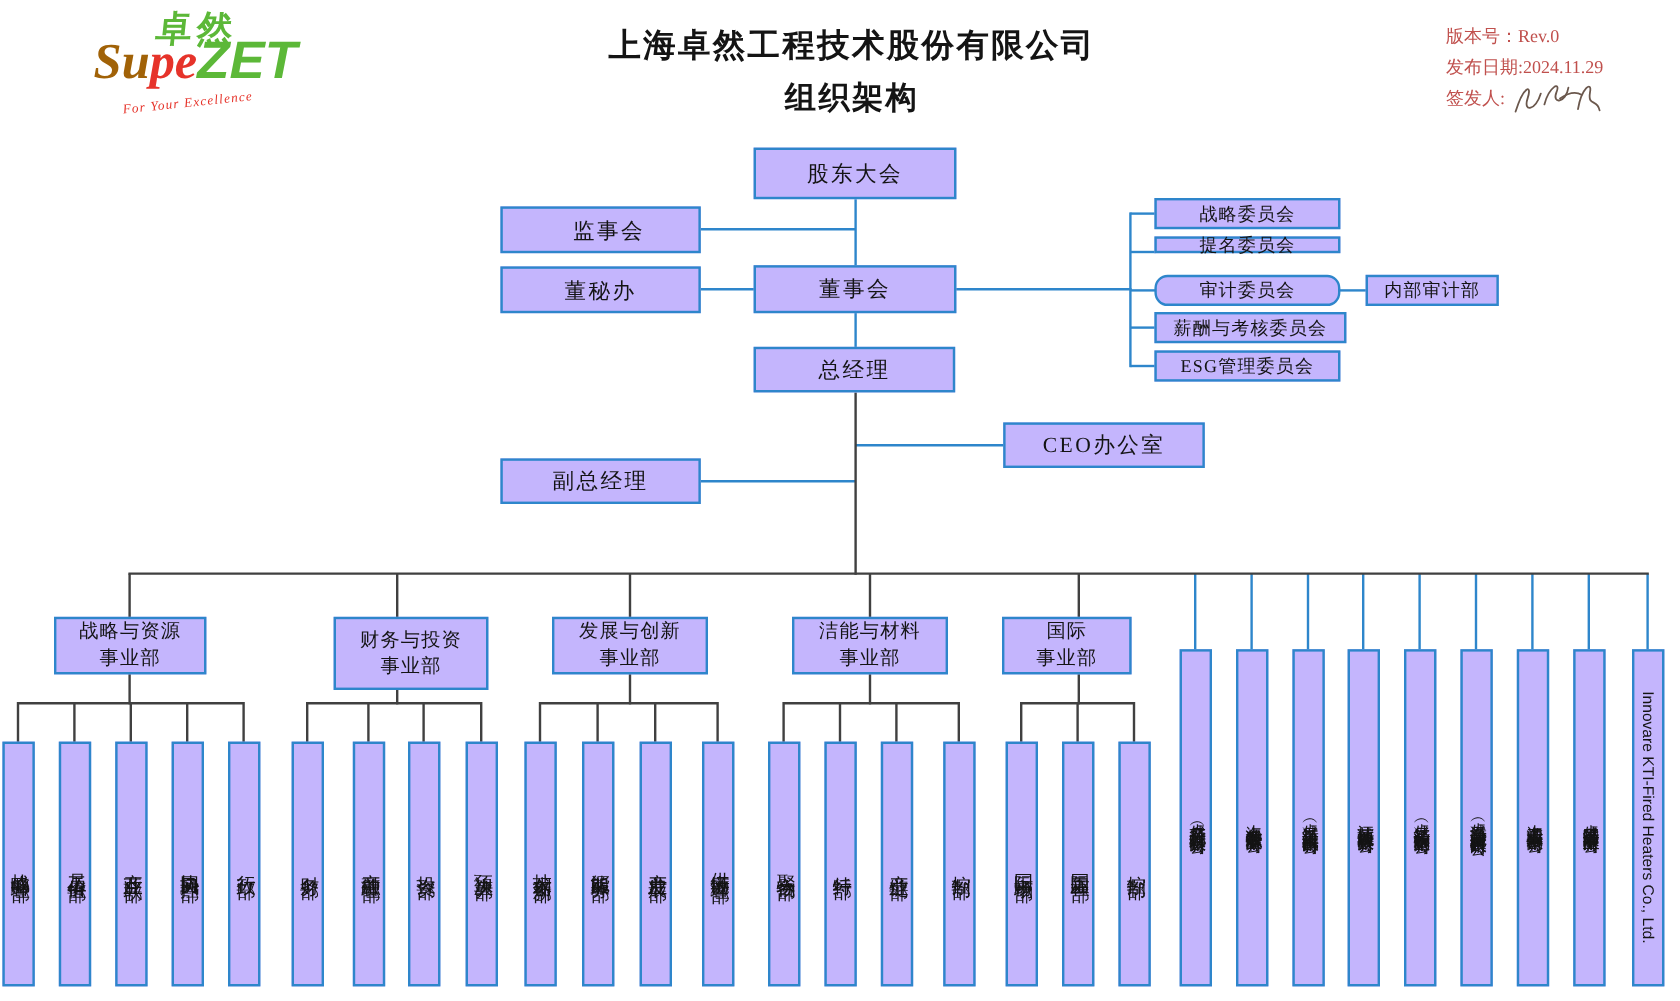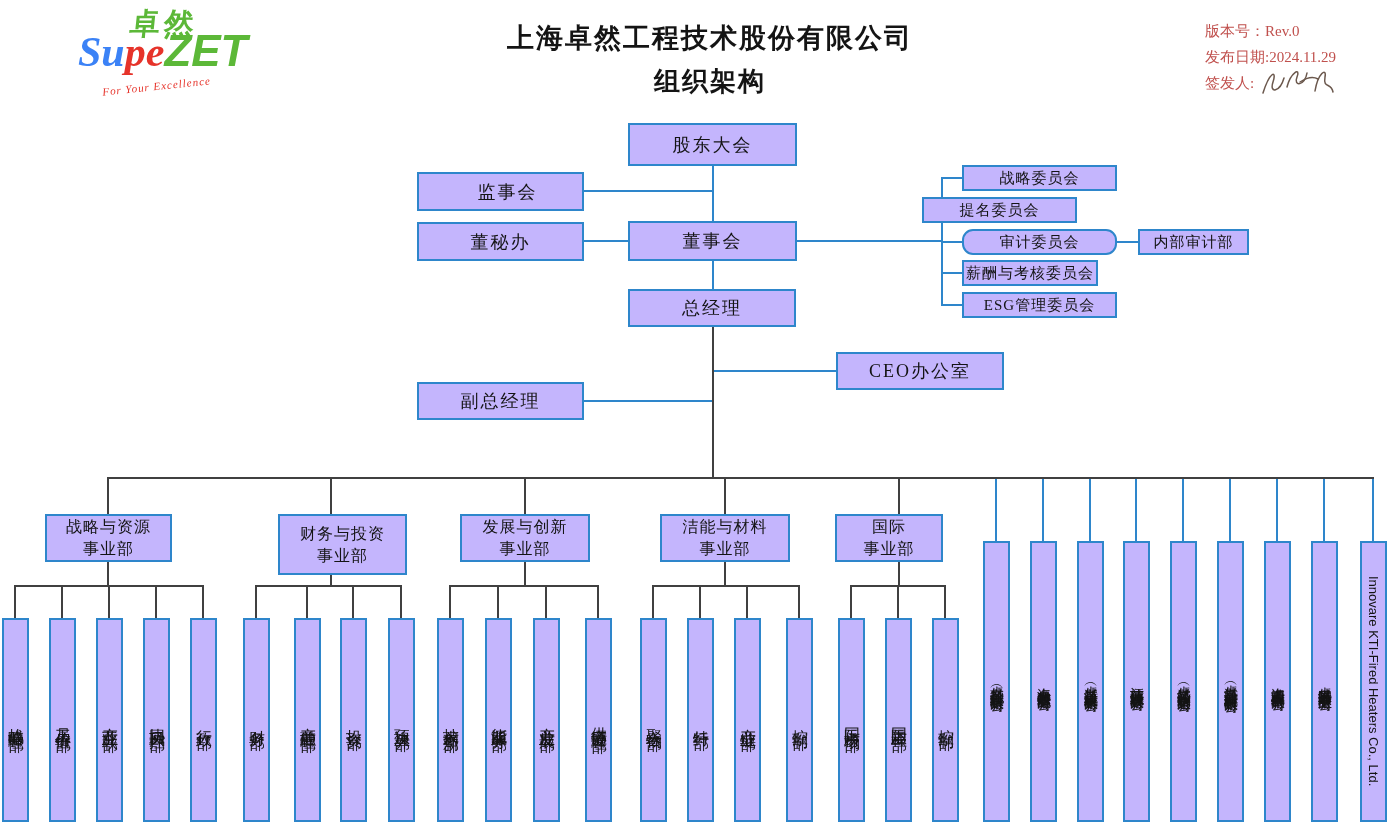--- a/index.html
+++ b/index.html
@@ -13,21 +13,21 @@
   .division{flex-direction:column;font-size:16px;line-height:1.35;letter-spacing:1px;}
   .vert{writing-mode:vertical-rl;text-orientation:mixed;}
   .dept{top:618px;width:27px;height:204px;font-size:16px;letter-spacing:2px;}
   .sub{top:541px;width:27px;height:281px;font-size:14px;letter-spacing:1px;}
   .sub-en{font-size:13px;letter-spacing:0;font-family:"Liberation Sans","DejaVu Sans",sans-serif;}
   
   .logo{position:absolute;left:78px;top:4px;width:190px;height:92px;}
   .logo-cn{position:absolute;left:52px;top:0px;font-size:30px;font-weight:bold;color:#5cb838;
            transform:skewX(-6deg);letter-spacing:4px;}
   .logo-latin{position:absolute;left:0px;top:22px;font-size:42px;font-style:italic;font-weight:bold;white-space:nowrap;}
-  .logo-latin .g{color:#3b82f6;}
+  .logo-latin .g{color:#a16207;}
   .logo-latin .r{color:#e6332a;}
   .logo-latin .zet{color:#5cb838;font-family:"Liberation Sans","DejaVu Sans",sans-serif;font-size:44px;}
   .logo-tag{position:absolute;left:24px;top:76px;font-size:11px;font-style:italic;color:#e6332a;
             transform:rotate(-6deg);letter-spacing:1px;}
   .title{position:absolute;left:450px;top:20px;width:520px;text-align:center;font-weight:bold;}
   .title .l1{font-size:27px;letter-spacing:2px;}
   .title .l2{font-size:26px;letter-spacing:2px;margin-top:8px;}
   .meta{position:absolute;left:1205px;top:18px;color:#c0504d;font-size:15px;line-height:26px;white-space:nowrap;}
   .meta .row{height:26px;display:flex;align-items:center;}
   .sig{margin-left:2px;}
@@ -133,23 +133,23 @@
 
   <div class="box h" style="left:628px;top:123px;width:169px;height:43px;">股东大会</div>
   <div class="box h" style="left:417px;top:172px;width:167px;height:39px;padding-left:14px;">监事会</div>
   <div class="box h" style="left:628px;top:221px;width:169px;height:40px;">董事会</div>
   <div class="box h" style="left:417px;top:222px;width:167px;height:39px;">董秘办</div>
   <div class="box h" style="left:628px;top:289px;width:168px;height:38px;">总经理</div>
   <div class="box h" style="left:836px;top:352px;width:168px;height:38px;">CEO办公室</div>
   <div class="box h" style="left:417px;top:382px;width:167px;height:38px;">副总经理</div>
 
   <div class="box committee" style="left:962px;top:165px;width:155px;height:26px;">战略委员会</div>
-  <div class="box committee" style="left:922px;top:197px;width:155px;height:26px;">提名委员会</div>
+  <div class="box committee" style="left:962px;top:197px;width:155px;height:14px;">提名委员会</div>
   <div class="box committee" style="left:962px;top:229px;width:155px;height:26px;border-radius:11px;">审计委员会</div>
-  <div class="box committee" style="left:962px;top:260px;width:136px;height:26px;">薪酬与考核委员会</div>
+  <div class="box committee" style="left:962px;top:260px;width:160px;height:26px;">薪酬与考核委员会</div>
   <div class="box committee" style="left:962px;top:292px;width:155px;height:26px;">ESG管理委员会</div>
   <div class="box committee" style="left:1138px;top:229px;width:111px;height:26px;">内部审计部</div>
 
   <div class="box division" style="left:45px;top:514px;width:127px;height:48px;">
     <span>战略与资源</span>
     <span>事业部</span>
   </div>
   <div class="box division" style="left:278px;top:514px;width:129px;height:61px;">
     <span>财务与投资</span>
     <span>事业部</span>

